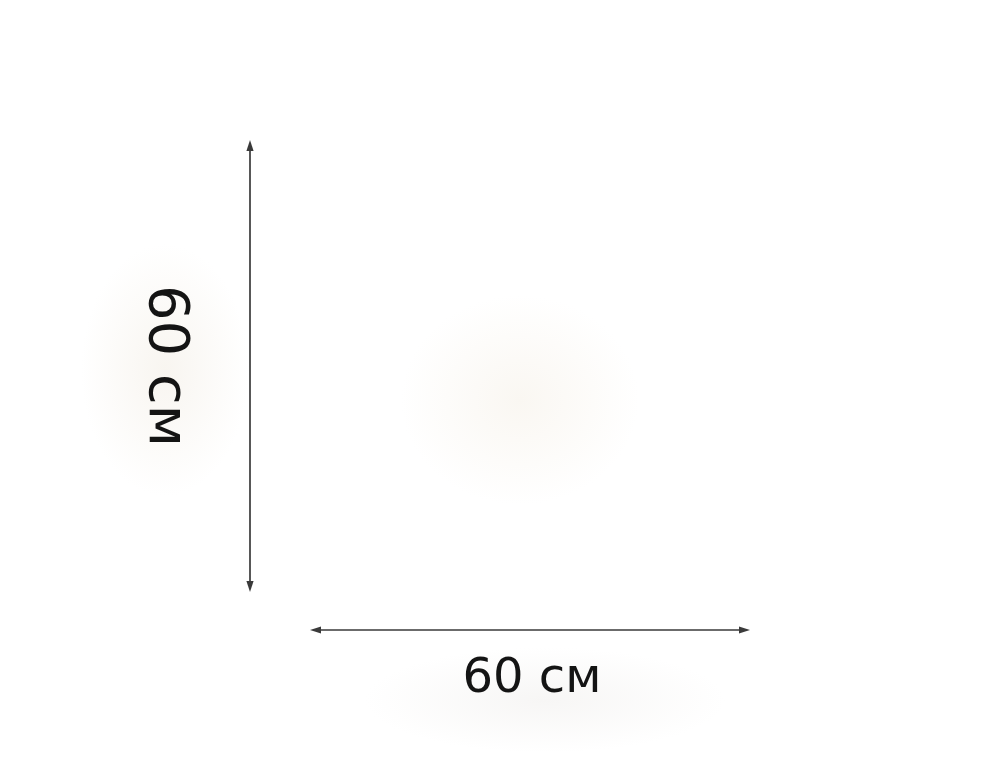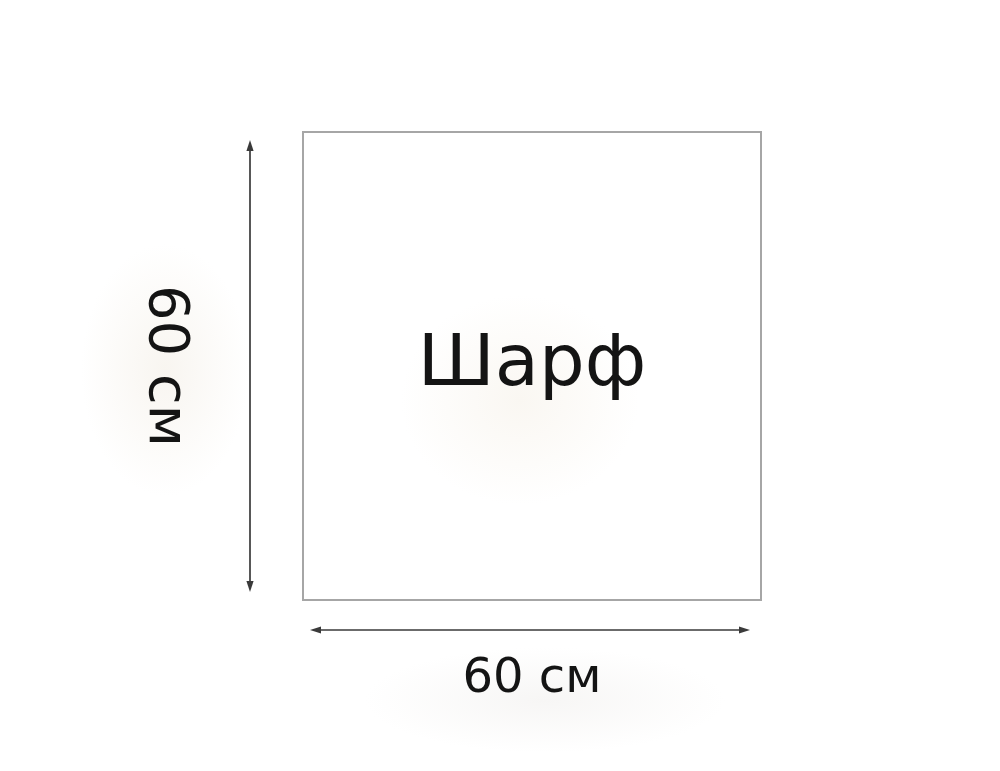--- a/index.html
+++ b/index.html
@@ -79,23 +79,20 @@
     font-size: 48px;
     white-space: nowrap;
     color: #141414;
   }
 </style>
 </head>
 <body>
 
 <div class="canvas">
 
-  <div class="scarf-square">
-    <span class="scarf-label">Шарф</span>
-  </div>
 
   <svg class="dim-arrows" viewBox="0 0 1000 771" xmlns="http://www.w3.org/2000/svg" aria-hidden="true">
 
     <g>
       <line x1="250" y1="149" x2="250" y2="583" stroke="currentColor" stroke-width="1.7"></line>
       <polygon points="250,140 246.4,151 253.6,151" fill="currentColor"></polygon>
       <polygon points="250,592 246.4,581 253.6,581" fill="currentColor"></polygon>
     </g>
 
     <g>

